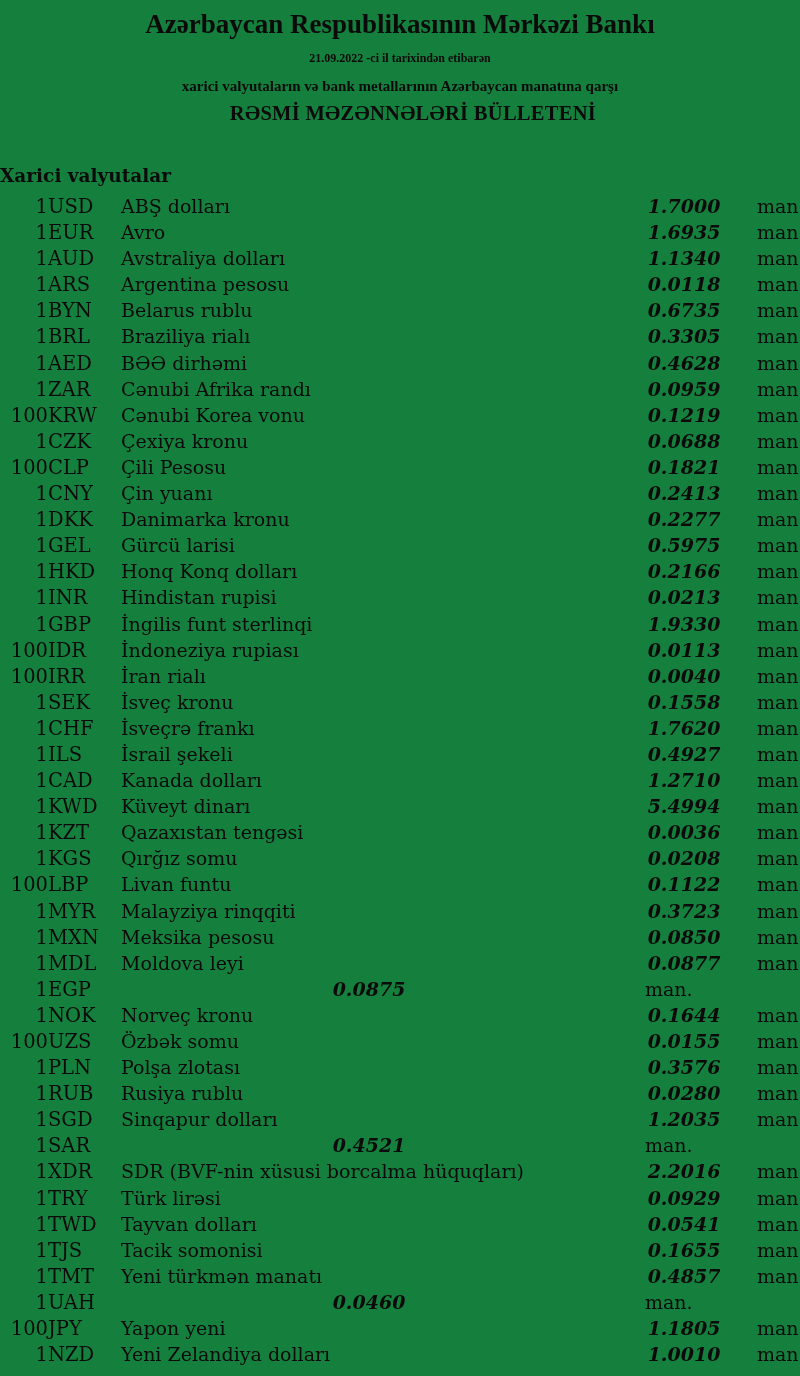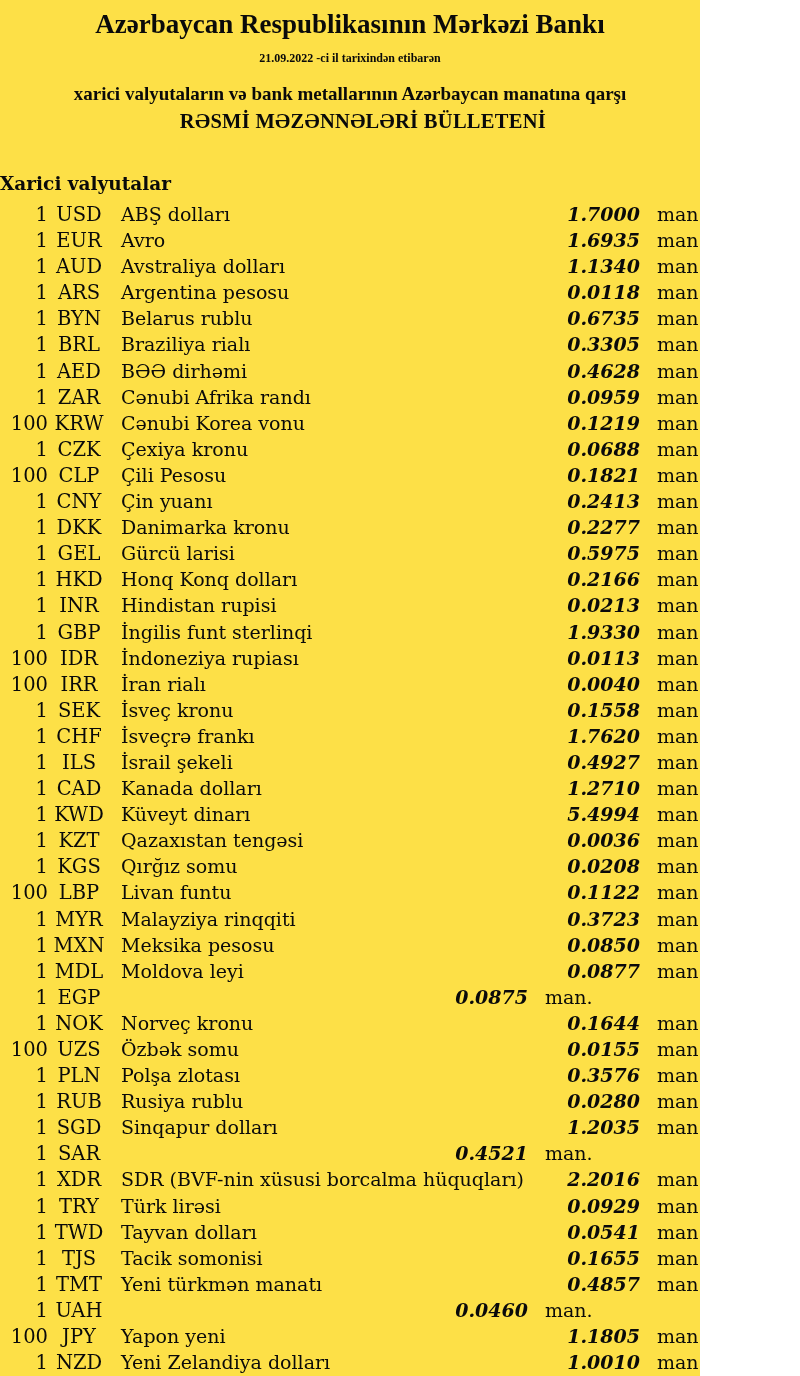--- a/index.html
+++ b/index.html
@@ -1,23 +1,23 @@
 <!DOCTYPE html>
 <html><head>
 <meta charset="utf-8">
 <style>
   html, body {
     margin: 0;
     padding: 0;
     background: #ffffff;
   }
   .page {
-    width: 700px;
+    width: 800px;
     height: 1376px;
-    background: #fde047;
+    background: #15803d;
     color: #0a0a0a;
     font-family: "DejaVu Serif", serif;
     overflow: hidden;
     box-sizing: border-box;
   }
   .doc-header {
     text-align: center;
     font-family: "Liberation Serif", serif;
     font-weight: bold;
   }
@@ -25,22 +25,22 @@
     padding-top: 8px;
     font-size: 27px;
     line-height: 32px;
   }
   .date-line {
     margin-top: 6px;
     font-size: 12px;
     line-height: 24px;
   }
   .subject-line {
-    margin-top: 10px;
-    font-size: 19px;
+    margin-top: 2px;
+    font-size: 15px;
     line-height: 28px;
     text-align: center;
   }
   .bulletin-title {
     font-size: 20.5px;
     line-height: 26px;
     letter-spacing: 0.3px;
     margin-left: 26px;
   }
   .section-title {
@@ -60,29 +60,29 @@
     height: 26.1px;
     font-size: 19px;
     line-height: 26.1px;
     white-space: nowrap;
   }
   .qty {
     text-align: right;
     font-size: 19.5px;
   }
   .code {
-    text-align: center;
+    text-align: left;
     font-size: 19.5px;
   }
   .name {
     padding-left: 11px;
     overflow: hidden;
   }
   .rate {
-    text-align: right;
+    text-align: center;
     font-weight: bold;
     font-style: italic;
   }
   .unit {
     padding-left: 17px;
   }
 </style>
 </head>
 <body>
 

